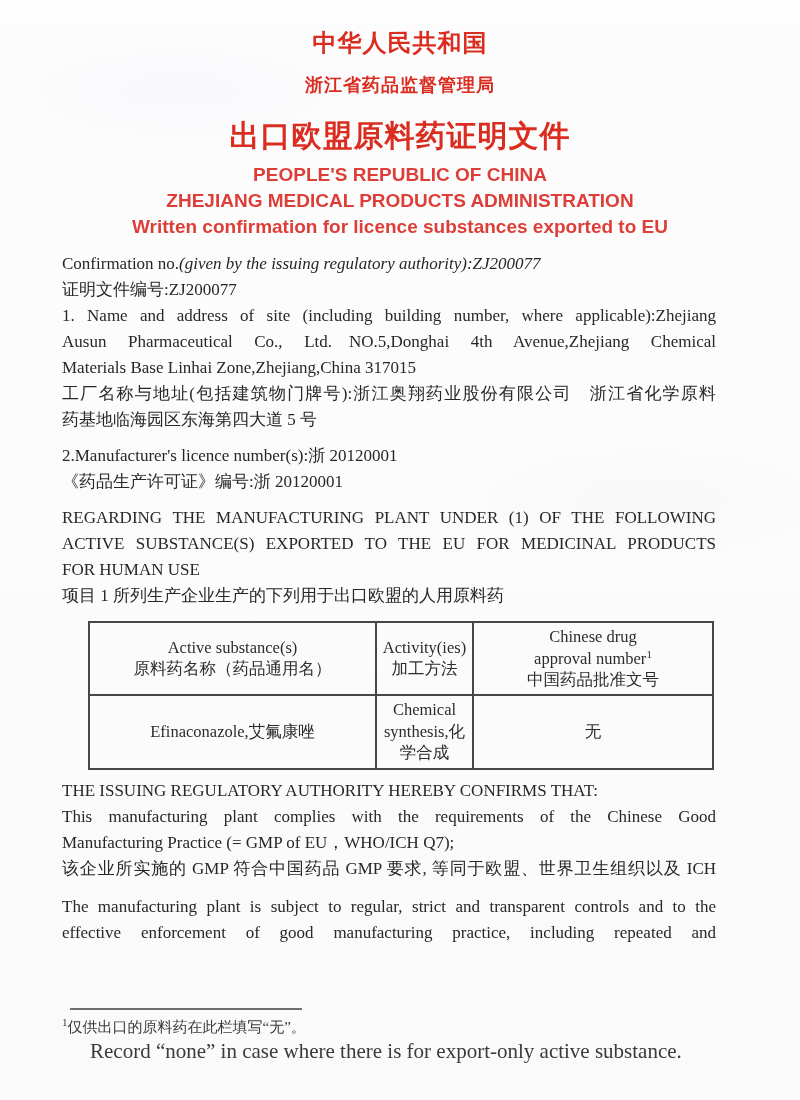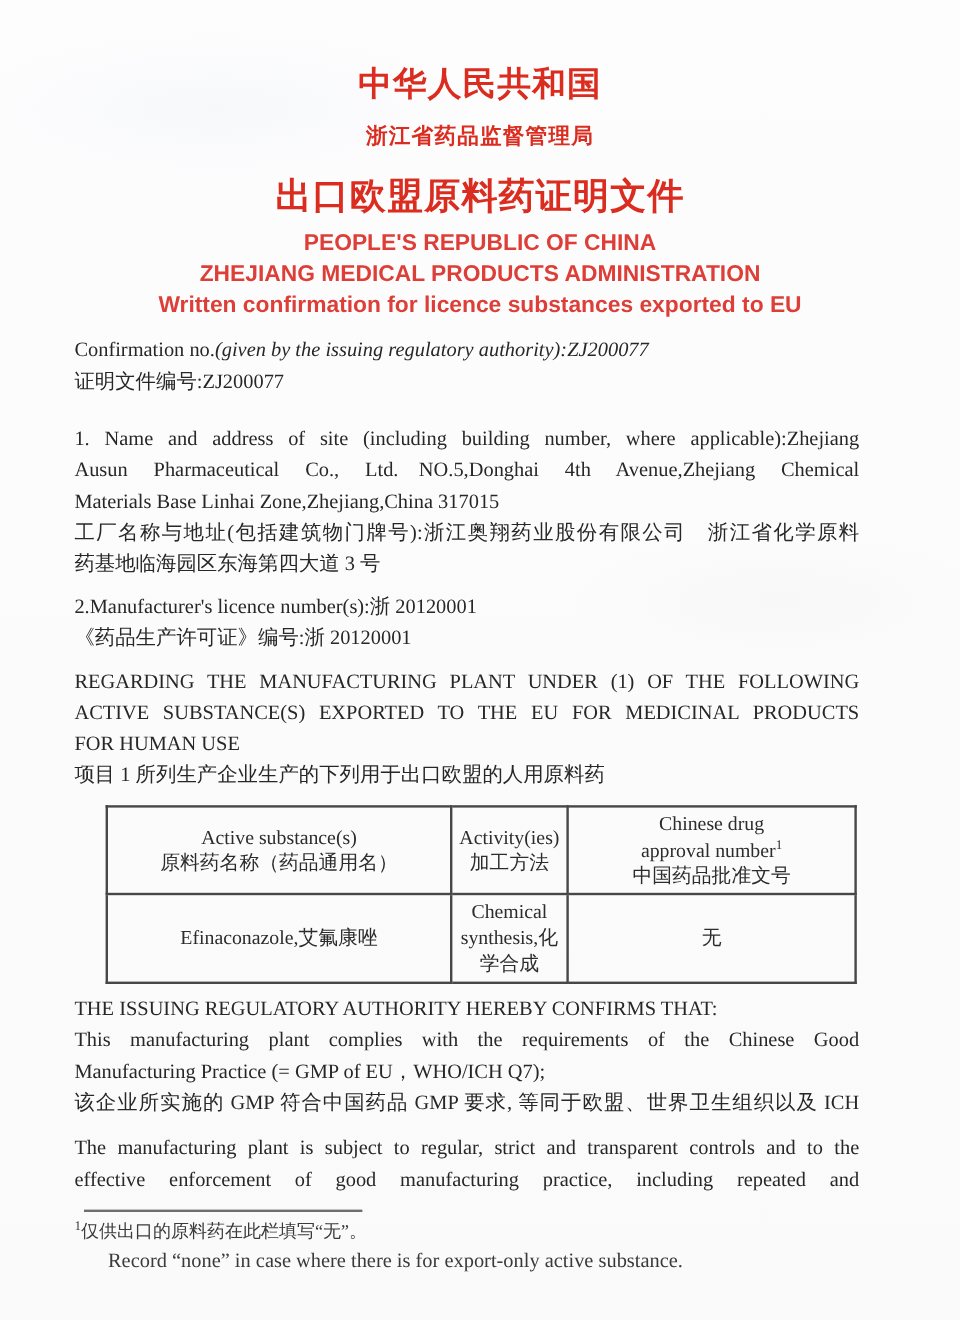--- a/index.html
+++ b/index.html
@@ -9,54 +9,54 @@
     background:
       radial-gradient(ellipse 300px 90px at 180px 90px, rgba(200,208,220,0.10), rgba(0,0,0,0) 70%),
       radial-gradient(ellipse 250px 80px at 650px 500px, rgba(205,205,210,0.08), rgba(0,0,0,0) 70%),
       linear-gradient(180deg,#fdfdfe 0%,#fbfbfc 60%,#fafafa 100%);
     font-family:"Liberation Serif","DejaVu Serif",serif;
     color:#272727;
   }
   .content{margin:0 84px 0 62px;}
   
   .t-cn{width:100%;text-align:center;color:#da2d20;font-weight:bold;}
-  .t-cn1{padding-top:56px;font-size:28px;line-height:30px;letter-spacing:1px;}
+  .t-cn1{padding-top:28px;font-size:24px;line-height:30px;letter-spacing:1px;}
   .t-cn2{margin-top:11px;font-size:18px;line-height:32px;letter-spacing:1px;}
   .t-cn3{margin-top:16px;font-size:30px;line-height:38px;letter-spacing:1px;}
   .t-en-block{margin-top:7px;}
   .t-en{width:100%;text-align:center;color:#dd3f38;font-weight:bold;
         font-family:"Liberation Sans","DejaVu Sans",sans-serif;
         font-size:19px;line-height:26px;}
   
   .bodytext{font-size:17px;line-height:26px;}
   .ln{min-height:26px;}
   .j{text-align:justify;text-align-last:justify;}
   .l{text-align:left;}
   .it{font-style:italic;}
   .mt-confirm{margin-top:11px;}
-  .mt-s1{margin-top:22px;}
+  .mt-s1{}
   .mt-s2{margin-top:10px;}
   .mt-reg{margin-top:10px;}
   .mt-table{margin-top:12px;}
   .mt-conf2{margin-top:8px;}
   .mt-ctrl{margin-top:12px;}
   
   table.subst{border-collapse:collapse;margin-left:26px;width:624px;table-layout:fixed;}
   table.subst td{
     border:2px solid #474747;text-align:center;vertical-align:middle;
     font-size:16.5px;line-height:21.5px;padding:3px 5px;color:#2c2c2c;
     overflow-wrap:break-word;
   }
   td.rowcell{height:66px;}
   sup{font-size:11px;line-height:0;}
   
   .footnote{position:absolute;left:62px;top:1008px;width:660px;}
   .foot-rule{width:232px;height:2px;background:#6e6e6e;margin-left:8px;}
   .foot-cn{margin-top:6px;font-size:15px;line-height:22px;color:#3a3a3a;}
-  .foot-en{margin-top:2px;margin-left:28px;font-size:17px;line-height:22px;color:#3a3a3a;}
+  .foot-en{margin-top:2px;margin-left:28px;font-size:21px;line-height:22px;color:#3a3a3a;}
 </style>
 </head>
 <body>
 
 <div class="page">
 
   <div class="t-cn t-cn1">中华人民共和国</div>
   <div class="t-cn t-cn2">浙江省药品监督管理局</div>
   <div class="t-cn t-cn3">出口欧盟原料药证明文件</div>
   <div class="t-en-block">
@@ -70,21 +70,21 @@
     <div class="mt-confirm">
       <div class="ln l"><span>Confirmation no.</span><span class="it">(given by the issuing regulatory authority):ZJ200077</span></div>
       <div class="ln l">证明文件编号:ZJ200077</div>
     </div>
 
     <div class="mt-s1">
       <div class="ln j">1. Name and address of site (including building number, where applicable):Zhejiang</div>
       <div class="ln j">Ausun Pharmaceutical Co., Ltd.  NO.5,Donghai 4th Avenue,Zhejiang Chemical</div>
       <div class="ln l">Materials Base Linhai Zone,Zhejiang,China 317015</div>
       <div class="ln j">工厂名称与地址(包括建筑物门牌号):浙江奥翔药业股份有限公司　浙江省化学原料</div>
-      <div class="ln l">药基地临海园区东海第四大道 3 号</div>
+      <div class="ln l">药基地临海园区东海第四大道 5 号</div>
     </div>
 
     <div class="mt-s2">
       <div class="ln l">2.Manufacturer's licence number(s):浙 20120001</div>
       <div class="ln l">《药品生产许可证》编号:浙 20120001</div>
     </div>
 
     <div class="mt-reg">
       <div class="ln j">REGARDING THE MANUFACTURING PLANT UNDER (1) OF THE FOLLOWING</div>
       <div class="ln j">ACTIVE SUBSTANCE(S) EXPORTED TO THE EU FOR MEDICINAL PRODUCTS</div>

